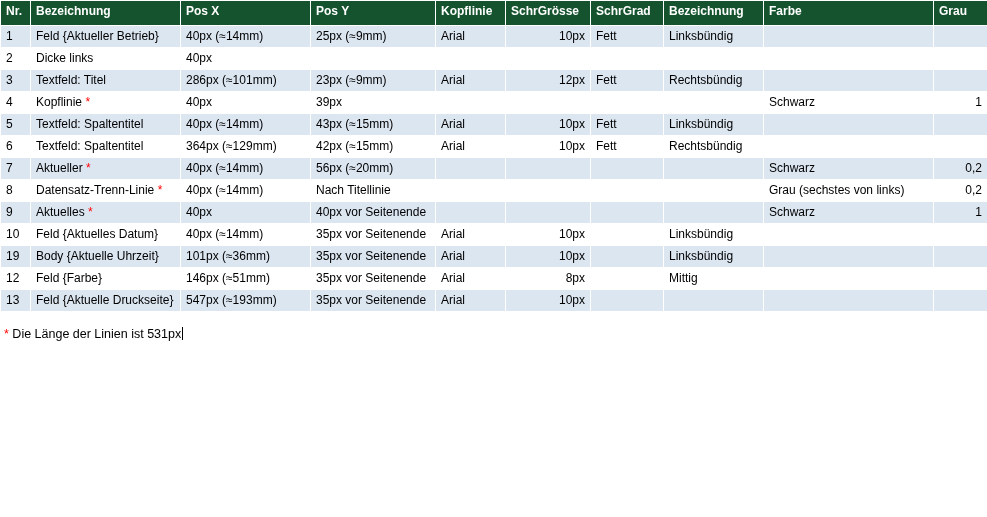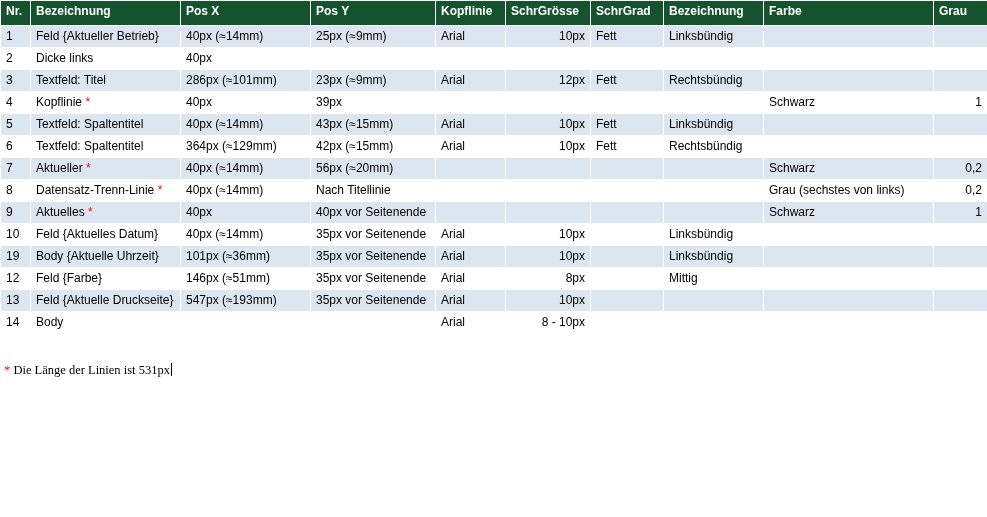--- a/index.html
+++ b/index.html
@@ -53,25 +53,24 @@
   td.num, th.num {
     text-align: left;
   }
   td.right, th.right {
     text-align: right;
   }
   .asterisk {
     color: #ff0000;
   }
   .footnote {
-    margin-top: 28px;
+    margin-top: 14px;
     padding-left: 4px;
     font-size: 12.5px;
     line-height: 16px;
-    font-family: Liberation Serif, serif;
   }
   .footnote .cursor {
     display: inline-block;
     width: 1px;
     height: 13px;
     background: #000;
     vertical-align: -2px;
     margin-left: 1px;
   }
   
@@ -268,32 +267,20 @@
           <td><span>Feld {Aktuelle Druckseite}</span></td>
           <td><span>547px (≈193mm)</span></td>
           <td><span>35px vor Seitenende</span></td>
           <td><span>Arial</span></td>
           <td class="right"><span>10px</span></td>
           <td><span></span></td>
           <td><span></span></td>
           <td><span></span></td>
           <td class="right"><span></span></td>
         </tr>
-        <tr class="even">
-          <td class="num"><span>14</span></td>
-          <td><span>Body</span></td>
-          <td><span></span></td>
-          <td><span></span></td>
-          <td><span>Arial</span></td>
-          <td class="right"><span>8 - 10px</span></td>
-          <td><span></span></td>
-          <td><span></span></td>
-          <td><span></span></td>
-          <td class="right"><span></span></td>
-        </tr>
       </tbody>
   </table>
 
   <div class="footnote">
     <span class="asterisk">*</span><span> Die Länge der Linien ist 531px</span><span class="cursor"></span>
   </div>
 
 </div>
 
 </body></html>

